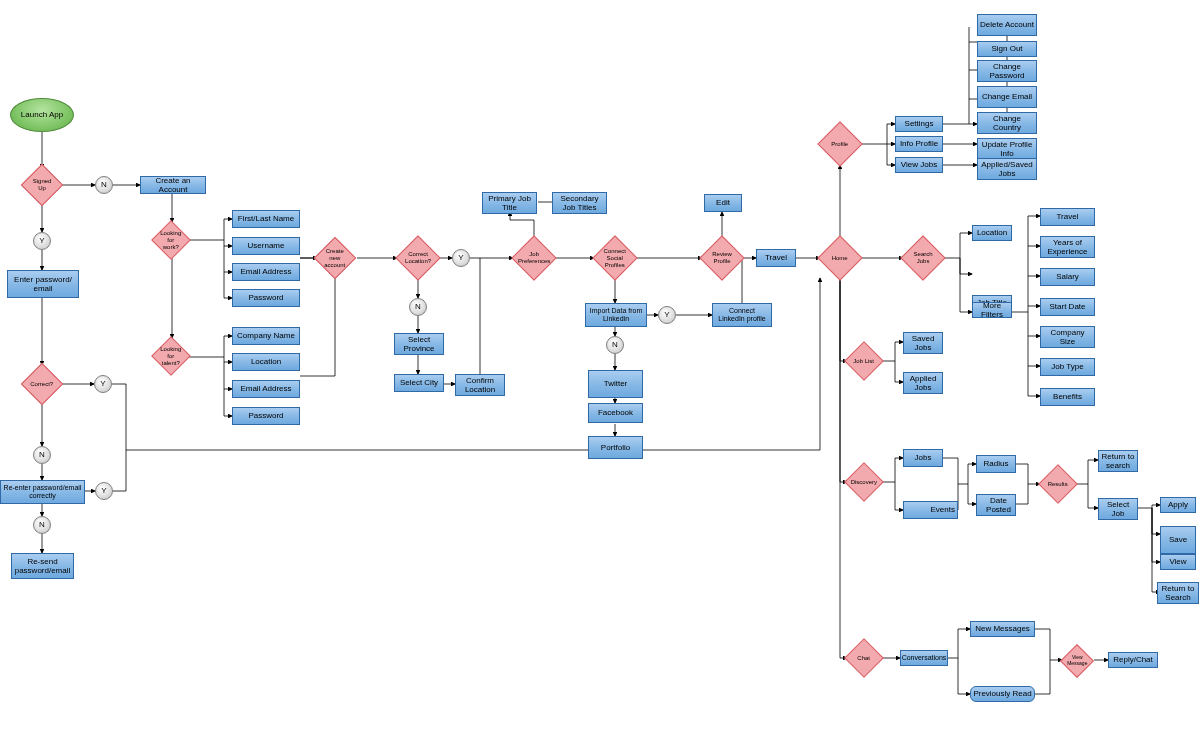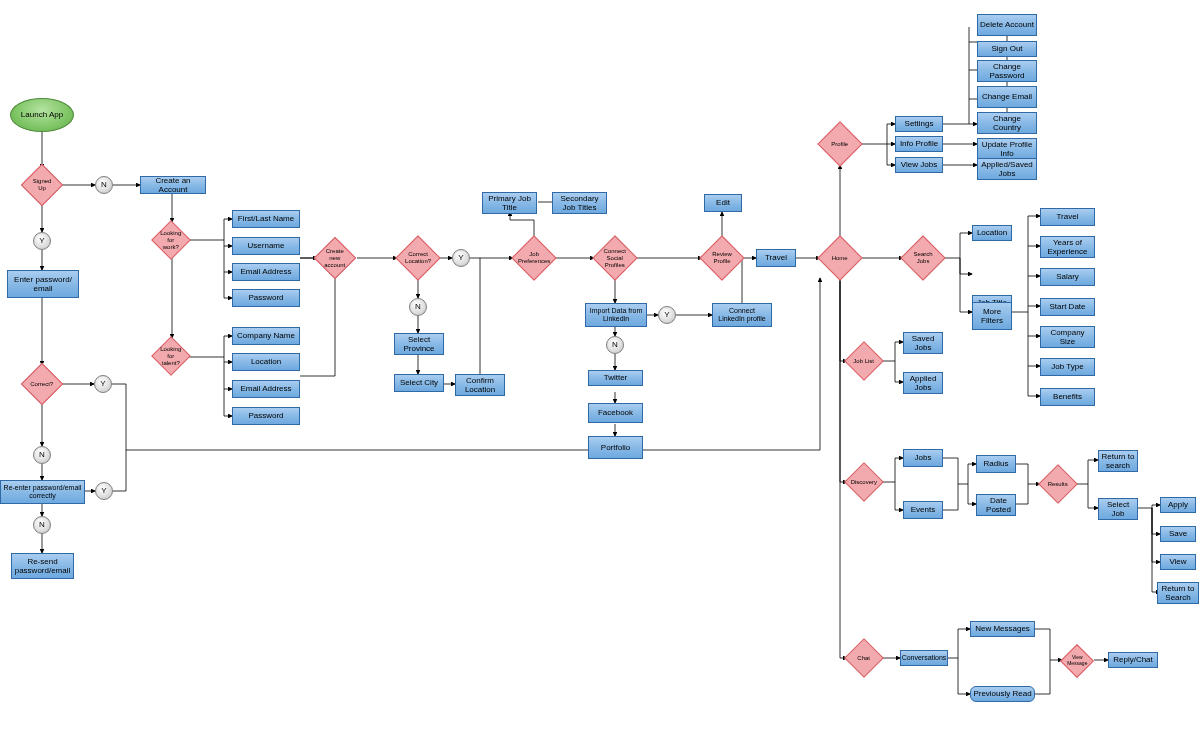--- a/index.html
+++ b/index.html
@@ -366,21 +366,21 @@
     </div>
 <div class="node conn" style="left:658px; top:306px; width:18px; height:18px;">
       <span>Y</span>
     </div>
 <div class="node proc small" style="left:712px; top:303px; width:60px; height:24px;">
       <span>Connect LinkedIn profile</span>
     </div>
 <div class="node conn" style="left:606px; top:336px; width:18px; height:18px;">
       <span>N</span>
     </div>
-<div class="node proc" style="left:588px; top:370px; width:55px; height:16px;justify-content:center;">
+<div class="node proc" style="left:588px; top:370px; width:55px; height:28px;justify-content:center;">
       <span>Twitter</span>
     </div>
 <div class="node proc" style="left:588px; top:403px; width:55px; height:20px;">
       <span>Facebook</span>
     </div>
 <div class="node proc" style="left:588px; top:436px; width:55px; height:23px;">
       <span>Portfolio</span>
     </div>
 
 <div class="node decision" style="left:706px; top:242px; width:32px; height:32px;">
@@ -434,21 +434,21 @@
 
 <div class="node decision" style="left:907px; top:242px; width:32px; height:32px;">
       <span class="xsmall">Search Jobs</span>
     </div>
 <div class="node proc" style="left:972px; top:225px; width:40px; height:16px;">
       <span>Location</span>
     </div>
 <div class="node proc" style="left:972px; top:266px; width:40px; height:16px;margin-top:29px;">
       <span>Job Title</span>
     </div>
-<div class="node proc" style="left:972px; top:302px; width:40px; height:28px;">
+<div class="node proc" style="left:972px; top:302px; width:40px; height:16px;">
       <span>More Filters</span>
     </div>
 
 <div class="node proc" style="left:1040px; top:208px; width:55px; height:18px;">
       <span>Travel</span>
     </div>
 <div class="node proc" style="left:1040px; top:236px; width:55px; height:22px;">
       <span>Years of Experience</span>
     </div>
 <div class="node proc" style="left:1040px; top:268px; width:55px; height:18px;">
@@ -476,42 +476,42 @@
 <div class="node proc" style="left:903px; top:372px; width:40px; height:22px;">
       <span>Applied Jobs</span>
     </div>
 
 <div class="node decision" style="left:850px; top:468px; width:28px; height:28px;">
       <span class="xsmall">Discovery</span>
     </div>
 <div class="node proc" style="left:903px; top:449px; width:40px; height:18px;">
       <span>Jobs</span>
     </div>
-<div class="node proc" style="left:903px; top:501px; width:40px; height:18px;">
+<div class="node proc" style="left:903px; top:501px; width:55px; height:18px;justify-content:flex-end;">
       <span>Events</span>
     </div>
 <div class="node proc" style="left:976px; top:455px; width:40px; height:18px;">
       <span>Radius</span>
     </div>
 <div class="node proc" style="left:976px; top:494px; width:40px; height:22px;padding-left:7px;">
       <span>Date Posted</span>
     </div>
 <div class="node decision" style="left:1044px; top:470px; width:28px; height:28px;">
       <span class="xsmall">Results</span>
     </div>
 <div class="node proc" style="left:1098px; top:450px; width:40px; height:22px;">
       <span>Return to search</span>
     </div>
 <div class="node proc" style="left:1098px; top:498px; width:40px; height:22px;">
       <span>Select Job</span>
     </div>
 <div class="node proc" style="left:1160px; top:497px; width:36px; height:16px;">
       <span>Apply</span>
     </div>
-<div class="node proc" style="left:1160px; top:526px; width:36px; height:16px;align-items:center;">
+<div class="node proc" style="left:1160px; top:526px; width:36px; height:28px;align-items:center;">
       <span>Save</span>
     </div>
 <div class="node proc" style="left:1160px; top:554px; width:36px; height:16px;">
       <span>View</span>
     </div>
 <div class="node proc" style="left:1157px; top:582px; width:42px; height:22px;">
       <span>Return to Search</span>
     </div>
 
 <div class="node decision" style="left:850px; top:644px; width:28px; height:28px;">

